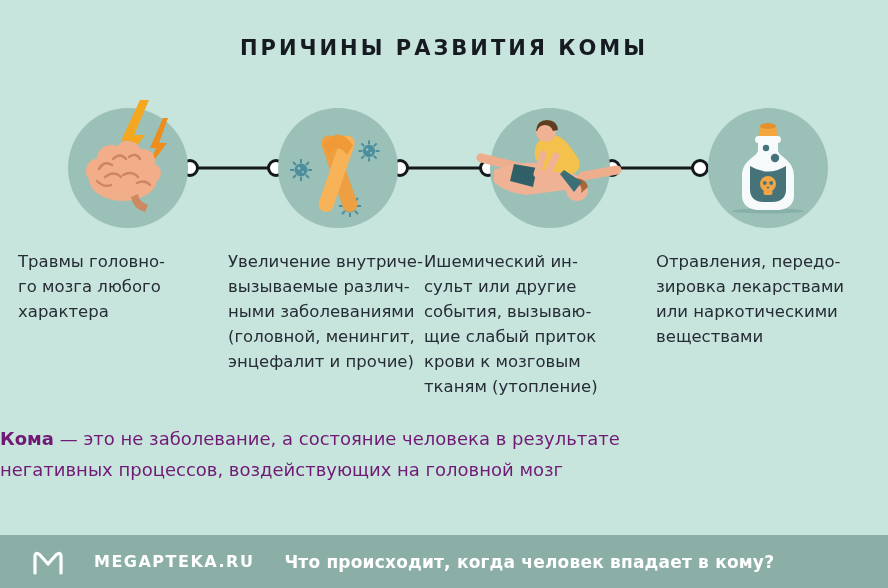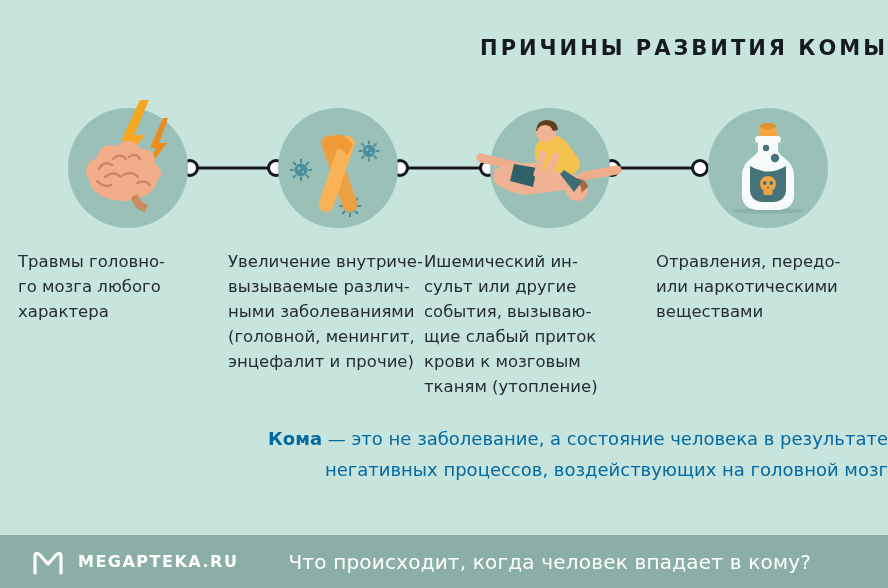--- a/index.html
+++ b/index.html
@@ -3,46 +3,46 @@
 <meta charset="utf-8">
 <style>
   html,body{margin:0;padding:0}
   body{
     width:888px;height:588px;position:relative;overflow:hidden;
     background:#c7e4dd;
     font-family:"DejaVu Sans","Liberation Sans",sans-serif;
     color:#232831;
   }
   .title{
-    position:absolute;top:36px;left:0;width:888px;text-align:right;
+    position:absolute;top:36px;left:0;width:888px;text-align:center;
     font-size:21px;font-weight:bold;letter-spacing:3px;color:#161b22;
     white-space:nowrap;
   }
   .icons{position:absolute;top:108px;left:0;width:888px;height:120px}
   .circle{position:absolute;top:0;width:120px;height:120px;border-radius:50%;background:#9ac0b7}
   .c1{left:68px}.c2{left:278px}.c3{left:490px}.c4{left:708px}
   .icon-svg{position:absolute;left:0;top:0;overflow:visible;display:block}
   .connector{position:absolute;left:0;top:0;display:block;pointer-events:none}
   .cause-text{position:absolute;top:249px;font-size:16.5px;line-height:25px;color:#262c35}
   .cause-text div{white-space:nowrap}
   .t1{left:18px;width:220px}
   .t2{left:228px;width:222px}
   .t3{left:424px;width:224px}
   .t4{left:656px;width:224px}
-  .summary{position:absolute;top:423px;left:0;width:888px;text-align:right;
-    font-size:18px;line-height:31px;color:#0369a1}
+  .summary{position:absolute;top:423px;left:0;width:888px;text-align:left;
+    font-size:18px;line-height:31px;color:#701a75}
   .summary div{white-space:nowrap}
   .summary b{font-weight:bold}
   .footer{
     position:absolute;left:0;top:535px;width:888px;height:53px;background:#8bafa7;
     display:flex;align-items:center;color:#ffffff;
   }
   .logo{margin-left:30px;flex:0 0 auto}
-  .brand{margin-left:12px;font-weight:bold;font-size:16px;letter-spacing:1.5px;white-space:nowrap}
-  .question{margin-left:50px;font-weight:normal;font-size:20px;letter-spacing:.2px;white-space:nowrap}
+  .brand{margin-left:28px;font-weight:bold;font-size:16px;letter-spacing:1.5px;white-space:nowrap}
+  .question{margin-left:30px;font-weight:bold;font-size:17px;letter-spacing:.2px;white-space:nowrap}
   svg{display:block}
 </style>
 </head>
 <body>
 
 <div class="title">ПРИЧИНЫ РАЗВИТИЯ КОМЫ</div>
 
 <div class="icons">
 
   <svg class="connector" width="888" height="120" viewBox="0 0 888 120" aria-hidden="true">
@@ -165,20 +165,21 @@
   <div>Ишемический ин-</div>
   <div>сульт или другие</div>
   <div>события, вызываю-</div>
   <div>щие слабый приток</div>
   <div>крови к мозговым</div>
   <div>тканям (утопление)</div>
 </div>
 
 <div class="cause-text t4">
   <div>Отравления, передо-</div>
+  <div>зировка лекарствами</div>
   <div>или наркотическими</div>
   <div>веществами</div>
 </div>
 
 <div class="summary">
   <div><b>Кома</b><span> — это не заболевание, а состояние человека в результате</span></div>
   <div>негативных процессов, воздействующих на головной мозг</div>
 </div>
 
 <div class="footer">

